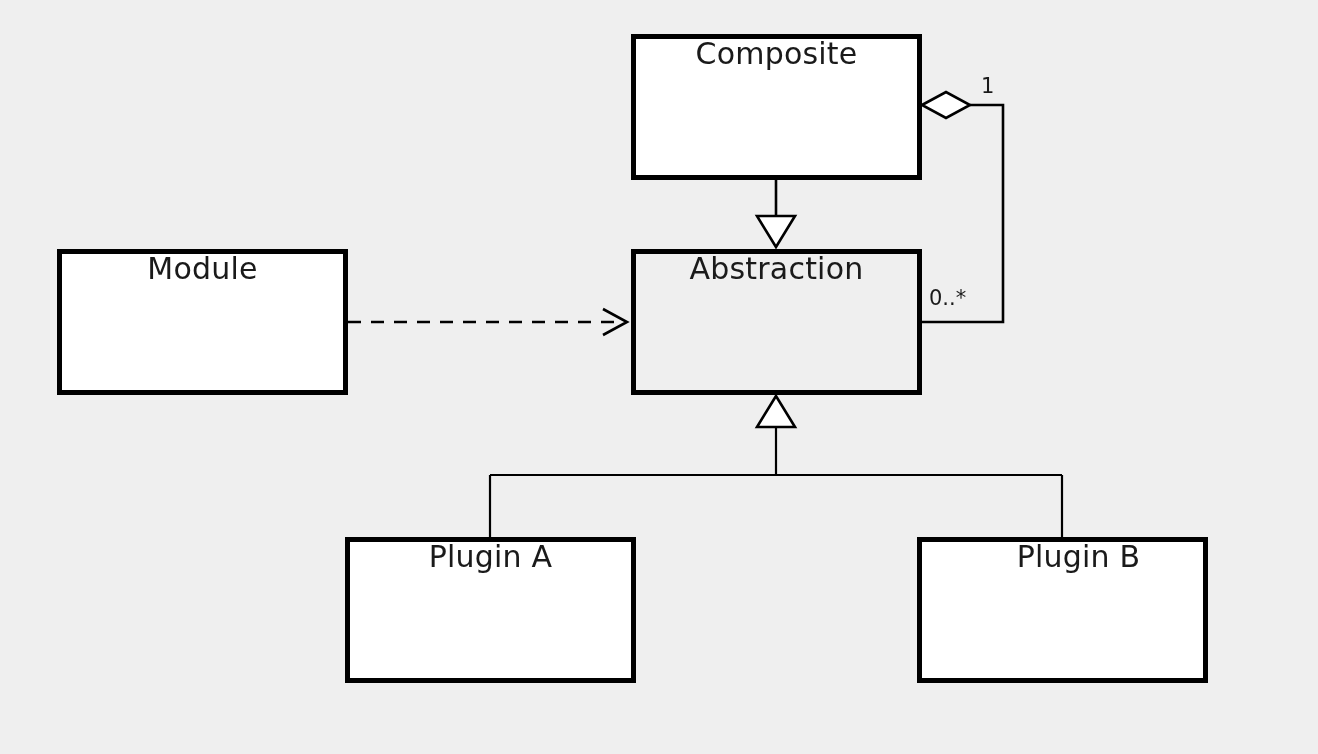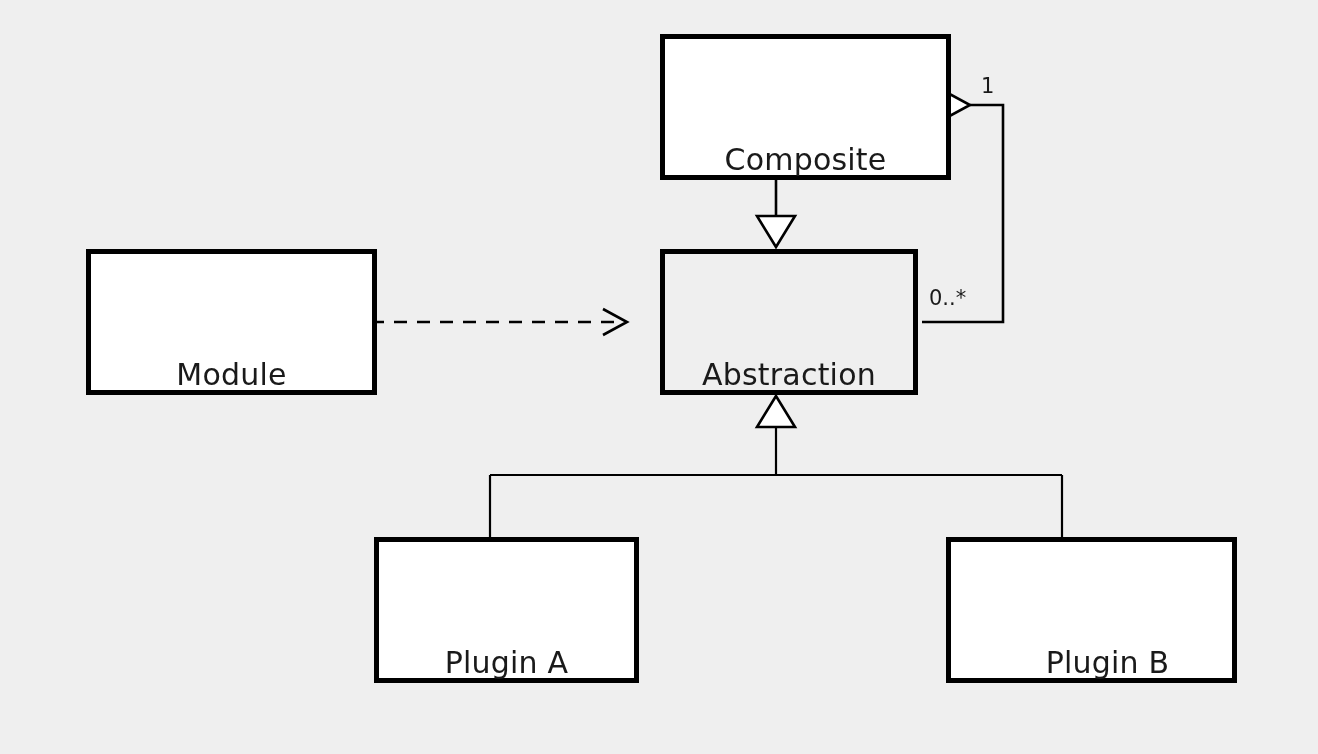--- a/index.html
+++ b/index.html
@@ -23,38 +23,37 @@
     left: 0;
     top: 0;
     width: 1318px;
     height: 754px;
   }
   .uml-class {
     position: absolute;
     box-sizing: border-box;
     border: 5px solid #000000;
     display: flex;
-    align-items: flex-end;
+    align-items: flex-start;
     justify-content: center;
-    margin-left: 29px;
   }
   .uml-class .class-name {
     font-size: 30px;
     color: #1a1a1a;
     letter-spacing: 0.2px;
     line-height: 1;
     white-space: nowrap;
   }
   .fill-white { background: #ffffff; }
   .fill-grey  { background: #efefef; }
 
   #node-composite  { left: 631px; top: 34px;  width: 291px; height: 146px; }
-  #node-abstraction{ left: 631px; top: 249px; width: 258px; height: 146px; }
+  #node-abstraction{ left: 631px; top: 249px; width: 291px; height: 146px; }
   #node-module     { left: 57px;  top: 249px; width: 291px; height: 146px; }
-  #node-plugin-a   { left: 345px; top: 537px; width: 265px; height: 146px; }
+  #node-plugin-a   { left: 345px; top: 537px; width: 291px; height: 146px; }
   #node-plugin-b   { left: 917px; top: 537px; width: 291px; height: 146px; padding-left: 32px; }
 
   .mult-label {
     position: absolute;
     font-size: 21px;
     color: #1a1a1a;
     line-height: 1;
     white-space: nowrap;
   }
   #mult-one      { left: 981px; top: 76px; }

